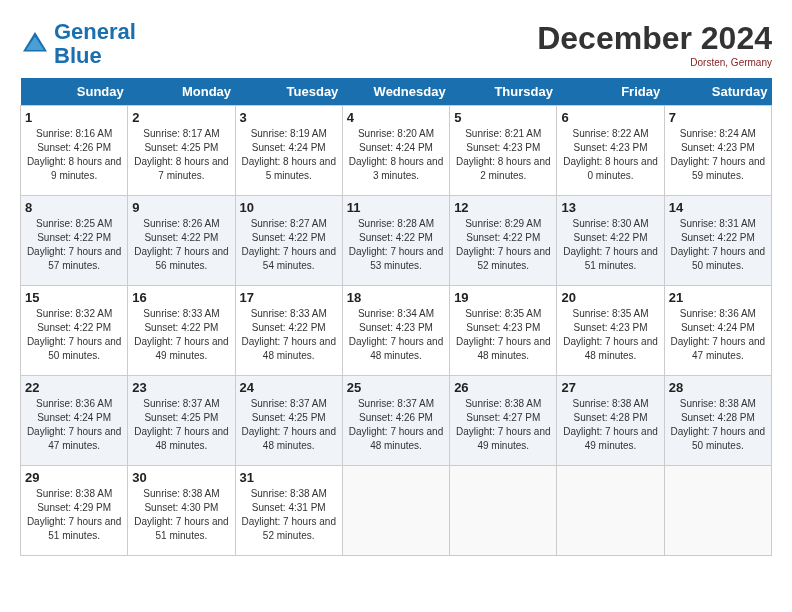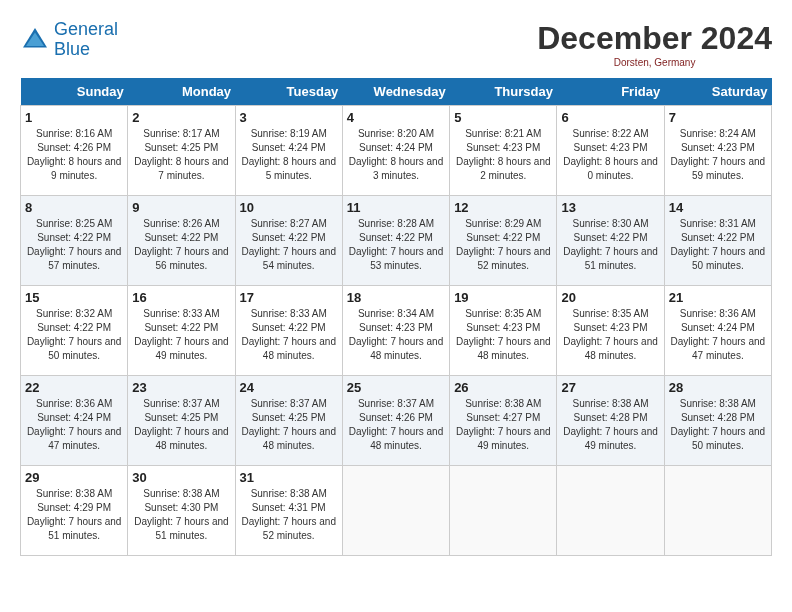--- a/index.html
+++ b/index.html
@@ -14,35 +14,35 @@
       display: flex;
       justify-content: space-between;
       align-items: flex-start;
       margin-bottom: 10px;
     }
     .logo {
       display: flex;
       align-items: center;
     }
     .logo-text {
-      font-size: 18px;
-      font-weight: normal;
+      font-size: 22px;
+      font-weight: bold;
       color: #333;
       line-height: 1.1;
     }
     .logo-text span {
       color: #1a6faf;
     }
     .logo-icon {
       width: 30px;
       height: 30px;
       margin-right: 4px;
     }
     .title-block {
-      text-align: center;
+      text-align: right;
       margin-left: 20px;
     }
     .month-title {
       font-size: 32px;
       font-weight: bold;
       color: #333;
     }
     .subtitle {
       font-size: 10px;
       color: #7f1d1d;

